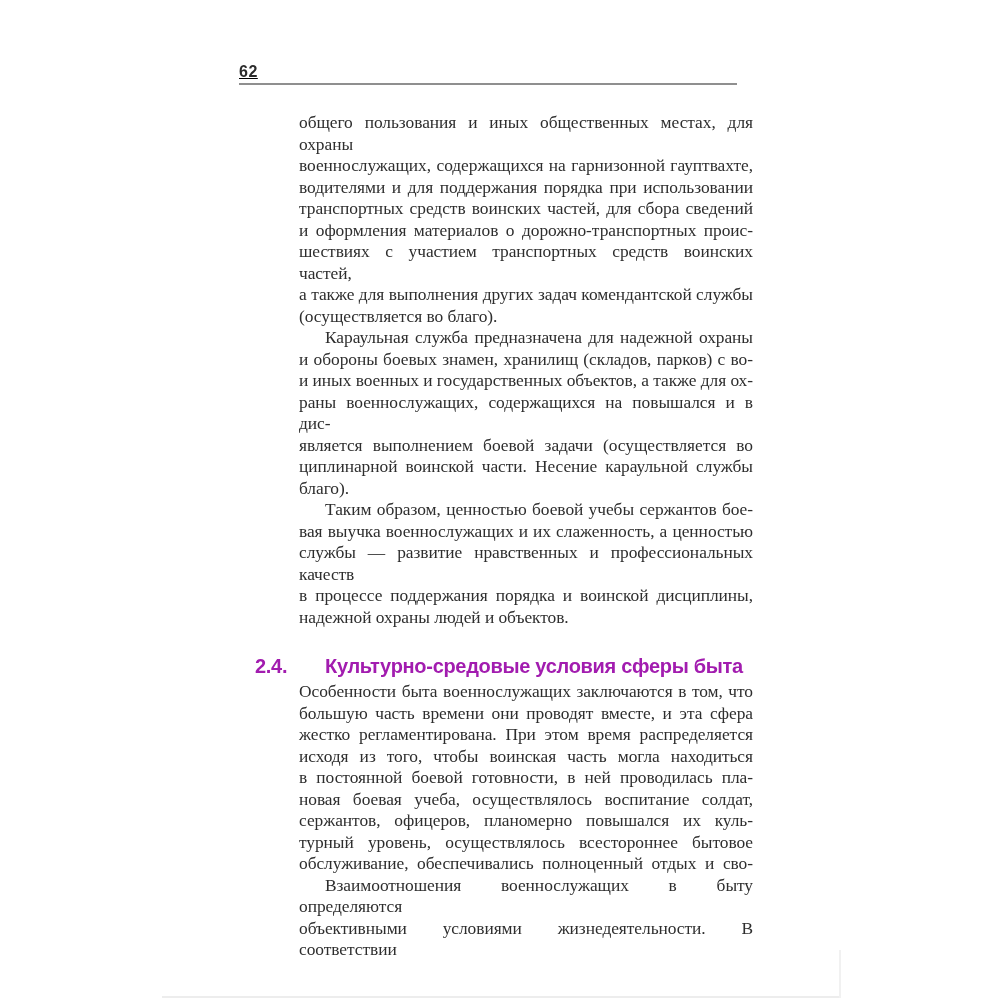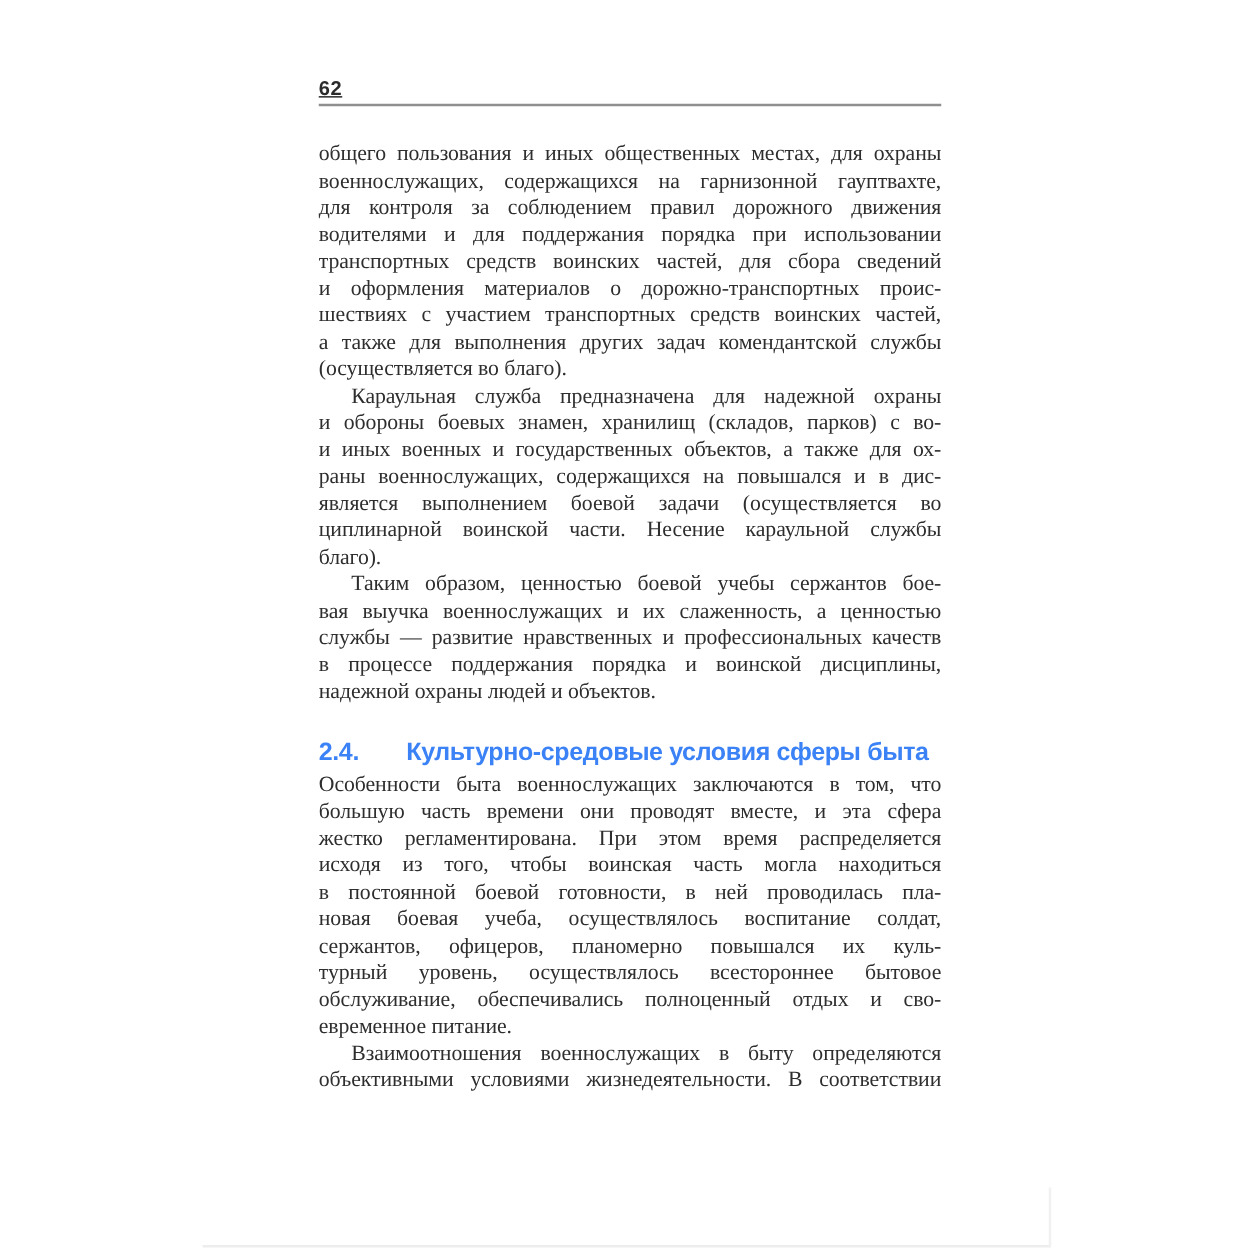--- a/index.html
+++ b/index.html
@@ -6,49 +6,49 @@
   body {
     width: 1000px; height: 1000px;
     background: #ffffff;
     position: relative;
     font-family: "Liberation Serif", serif;
     overflow: hidden;
   }
   .sheet { position: absolute; inset: 0; background: #ffffff; }
 
   
-  .head { position: absolute; left: 255px; top: 62px; width: 498px; text-decoration: underline; }
+  .head { position: absolute; left: 239px; top: 62px; width: 498px; text-decoration: underline; }
   .pagenum {
     font-family: "Liberation Sans", sans-serif;
     font-weight: bold;
     font-size: 16px; line-height: 19px;
     color: #2b2b2b; letter-spacing: 0.5px;
   }
   .rule { height: 2px; background: #8f8f8f; margin-top: 2px; }
 
   
   .body-text {
     position: absolute; left: 255px; top: 112px; width: 498px;
     font-size: 17.4px; line-height: 21.5px;
     color: #2e2e2e; letter-spacing: -0.05px;
   }
   .para { margin: 0; }
-  .pline { text-align: justify; text-align-last: justify; }
+  .pline { text-align: justify; text-align-last: justify; margin-left: 44px; }
   .pline.last { text-align-last: left; }
   .pline.indent { text-indent: 26px; }
   .it { }
 
   
   .heading {
     display: flex;
     margin: 26px 0 2px 0;
     font-family: "Liberation Sans", sans-serif;
     font-weight: bold;
     font-size: 20px; line-height: 25px;
-    color: #3b82f6; letter-spacing: -0.3px;
+    color: #a21caf; letter-spacing: -0.3px;
   }
   .hnum { width: 38px; flex: none; }
   .htext { flex: 1; margin-left: 32px; }
 
   
   .page-edge-h {
     position: absolute; left: 162px; top: 996px;
     width: 678px; height: 2px; background: #ededed;
   }
   .page-edge-v {
@@ -63,21 +63,20 @@
 
   <header class="head">
     <div class="pagenum">62</div>
     <div class="rule"></div>
   </header>
 
   <main class="body-text" id="body-container">
       <div class="para">
         <div class="pline">общего пользования и иных общественных местах, для охраны</div>
         <div class="pline">военнослужащих, содержащихся на гарнизонной гауптвахте,</div>
-        <div class="pline">для контроля за соблюдением правил дорожного движения</div>
         <div class="pline">водителями и для поддержания порядка при использовании</div>
         <div class="pline">транспортных средств воинских частей, для сбора сведений</div>
         <div class="pline">и оформления материалов о дорожно-транспортных проис-</div>
         <div class="pline">шествиях с участием транспортных средств воинских частей,</div>
         <div class="pline">а также для выполнения других задач комендантской службы</div>
         <div class="pline last">(осуществляется во благо).</div>
       </div>
       <div class="para">
         <div class="pline indent">Караульная служба предназначена для надежной охраны</div>
         <div class="pline">и обороны боевых знамен, хранилищ (складов, парков) с во-</div>
@@ -103,21 +102,20 @@
       <div class="para">
         <div class="pline">Особенности быта военнослужащих заключаются в том, что</div>
         <div class="pline">большую часть времени они проводят вместе, и эта сфера</div>
         <div class="pline">жестко регламентирована. При этом время распределяется</div>
         <div class="pline">исходя из того, чтобы воинская часть могла находиться</div>
         <div class="pline">в постоянной боевой готовности, в ней проводилась пла-</div>
         <div class="pline">новая боевая учеба, осуществлялось воспитание солдат,</div>
         <div class="pline">сержантов, офицеров, планомерно повышался их куль-</div>
         <div class="pline">турный уровень, осуществлялось всестороннее бытовое</div>
         <div class="pline">обслуживание, обеспечивались полноценный отдых и сво-</div>
-        <div class="pline last">евременное питание.</div>
       </div>
       <div class="para">
         <div class="pline indent">Взаимоотношения военнослужащих в быту определяются</div>
         <div class="pline">объективными условиями жизнедеятельности. В соответствии</div>
       </div>
     </main>
 
   <div class="page-edge-h"></div>
   <div class="page-edge-v"></div>
 

